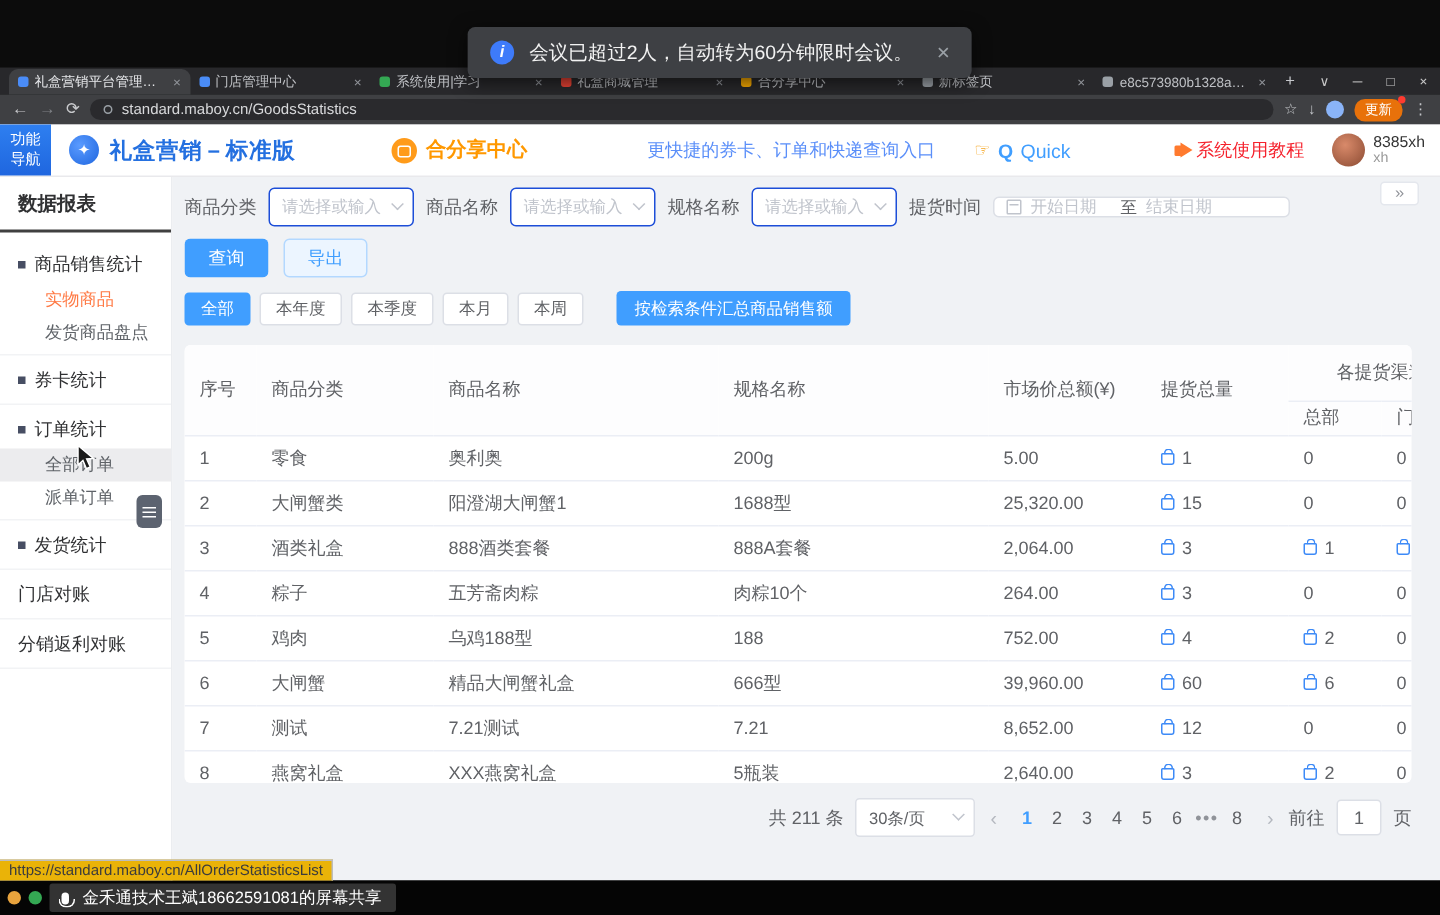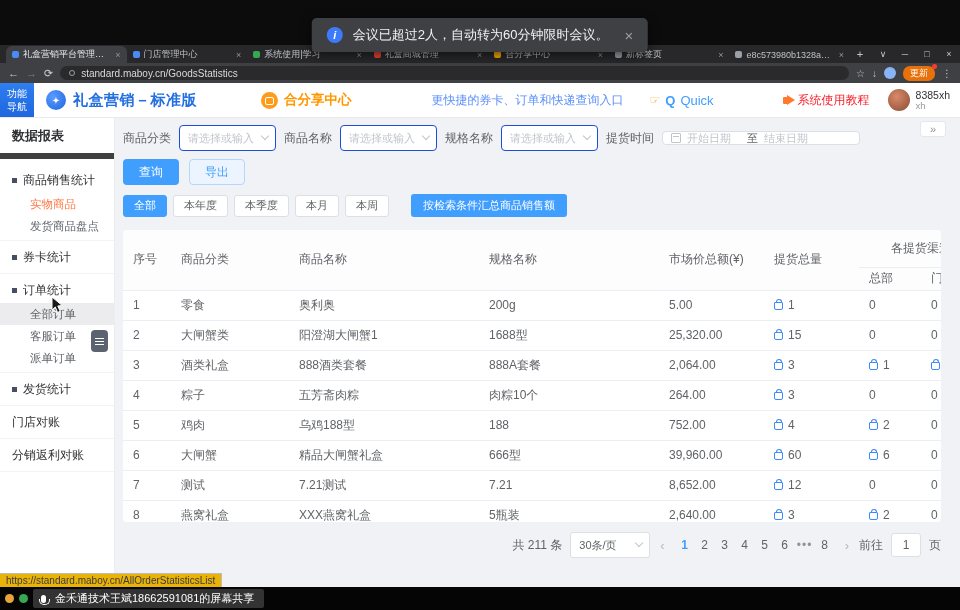--- a/index.html
+++ b/index.html
@@ -63,21 +63,21 @@
 .tut-tx{font-size:12px;color:var(--danger,#f5222d);}
 .user{display:flex;align-items:center;gap:6px;margin:0 10px 0 18px;}
 .user-av{width:22px;height:22px;border-radius:50%;background:radial-gradient(circle at 40% 35%,#d98a6a,#8a4a32);cursor:pointer;}
 .user-names{display:flex;flex-direction:column;line-height:1.15;}
 .un1{font-size:10.5px;color:#333;}
 .un2{font-size:9.5px;color:#999;}
 
 
 .app-body{flex:1;display:flex;min-height:0;}
 .sidebar{width:115px;background:#fff;flex:none;border-right:1px solid #ebedf0;overflow:hidden;position:relative;}
-.sb-title{font-size:13px;font-weight:bold;color:#303133;padding:10px 12px 8px;border-bottom:6px solid #404040;}
+.sb-title{font-size:13px;font-weight:bold;color:#303133;padding:10px 12px 8px;border-bottom:2px solid #404040;}
 .sidebar-menu{padding-top:5px;}
 .sb-group{border-bottom:1px solid #f2f3f5;padding:3px 0;}
 .sb-item{display:flex;align-items:center;gap:6px;height:26px;padding:0 12px;font-size:12px;color:#303133;cursor:pointer;}
 .bullet{width:5px;height:5px;background:#474e63;flex:none;}
 .sb-child{height:22px;line-height:22px;padding-left:30px;font-size:11.5px;color:#5f6368;cursor:pointer;white-space:nowrap;}
 .sb-child.active{color:var(--sidebar-active,#ff7a45);}
 .sb-child.hover{background:#ececee;}
 .sb-handle{position:absolute;right:6px;top:213px;width:17px;height:22px;background:#5c6370;border-radius:4px;display:flex;align-items:center;justify-content:center;cursor:pointer;z-index:4;}
 .hamb{width:9px;height:7px;border-top:1.5px solid #fff;border-bottom:1.5px solid #fff;position:relative;}
 .hamb::after{content:"";position:absolute;left:0;top:2.2px;width:9px;height:1.5px;background:#fff;}
@@ -266,21 +266,20 @@
                 <span class="bullet"></span>
                 <span>券卡统计</span>
               </div>
             </div>
             <div class="sb-group">
               <div class="sb-item">
                 <span class="bullet"></span>
                 <span>订单统计</span>
               </div>
               <div class="sb-child hover">全部订单</div>
-              <div class="sb-child">客服订单</div>
               <div class="sb-child">派单订单</div>
             </div>
             <div class="sb-group">
               <div class="sb-item">
                 <span class="bullet"></span>
                 <span>发货统计</span>
               </div>
             </div>
             <div class="sb-group">
               <div class="sb-item">

